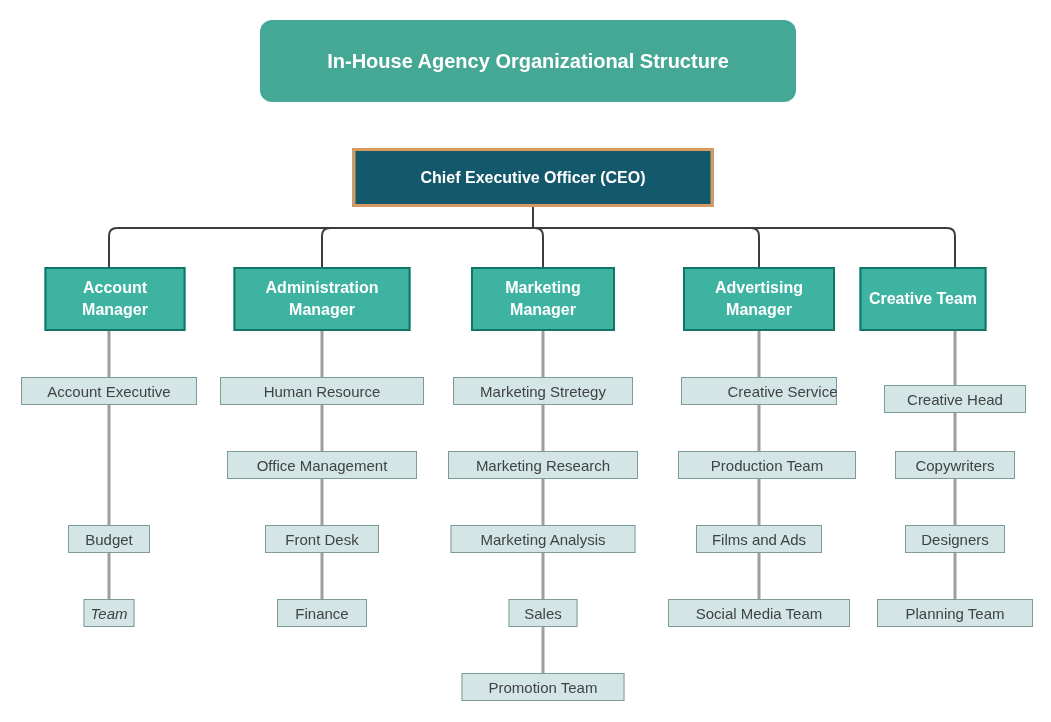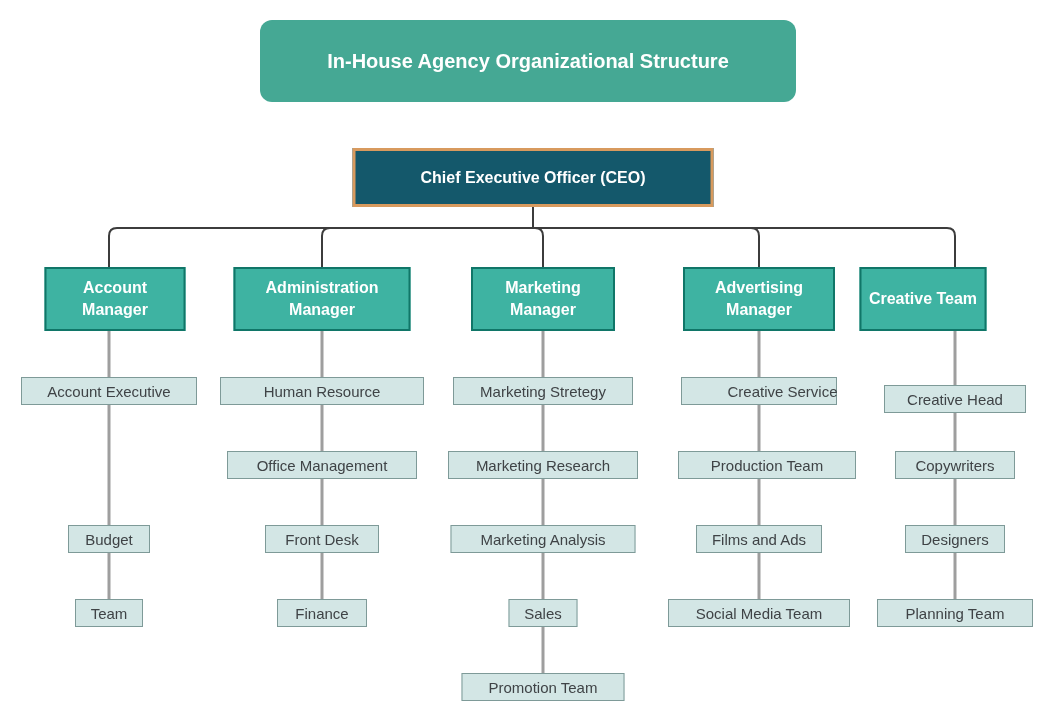--- a/index.html
+++ b/index.html
@@ -72,21 +72,21 @@
   <div class="node ceo-box">Chief Executive Officer (CEO)</div>
 
   <div class="node mgr-box" style="left:115px;width:141px;">Account Manager</div>
   <div class="node mgr-box" style="left:322px;width:177px;">Administration Manager</div>
   <div class="node mgr-box" style="left:543px;width:144px;">Marketing Manager</div>
   <div class="node mgr-box" style="left:759px;width:152px;">Advertising Manager</div>
   <div class="node mgr-box" style="left:923px;width:127px;text-align:center;">Creative Team</div>
 
   <div class="node rep-box" style="left:109px;top:377px;width:176px;">Account Executive</div>
   <div class="node rep-box" style="left:109px;top:525px;width:82px;">Budget</div>
-  <div class="node rep-box" style="left:109px;top:599px;width:68px;">Team</div>
+  <div class="node rep-box" style="left:109px;top:599px;width:51px;font-style:italic;">Team</div>
 
   <div class="node rep-box" style="left:322px;top:377px;width:204px;">Human Resource</div>
   <div class="node rep-box" style="left:322px;top:451px;width:190px;">Office Management</div>
   <div class="node rep-box" style="left:322px;top:525px;width:114px;">Front Desk</div>
   <div class="node rep-box" style="left:322px;top:599px;width:90px;">Finance</div>
 
   <div class="node rep-box" style="left:543px;top:377px;width:180px;">Marketing Stretegy</div>
   <div class="node rep-box" style="left:543px;top:451px;width:190px;">Marketing Research</div>
   <div class="node rep-box" style="left:543px;top:525px;width:185px;">Marketing Analysis</div>
   <div class="node rep-box" style="left:543px;top:599px;width:69px;">Sales</div>

